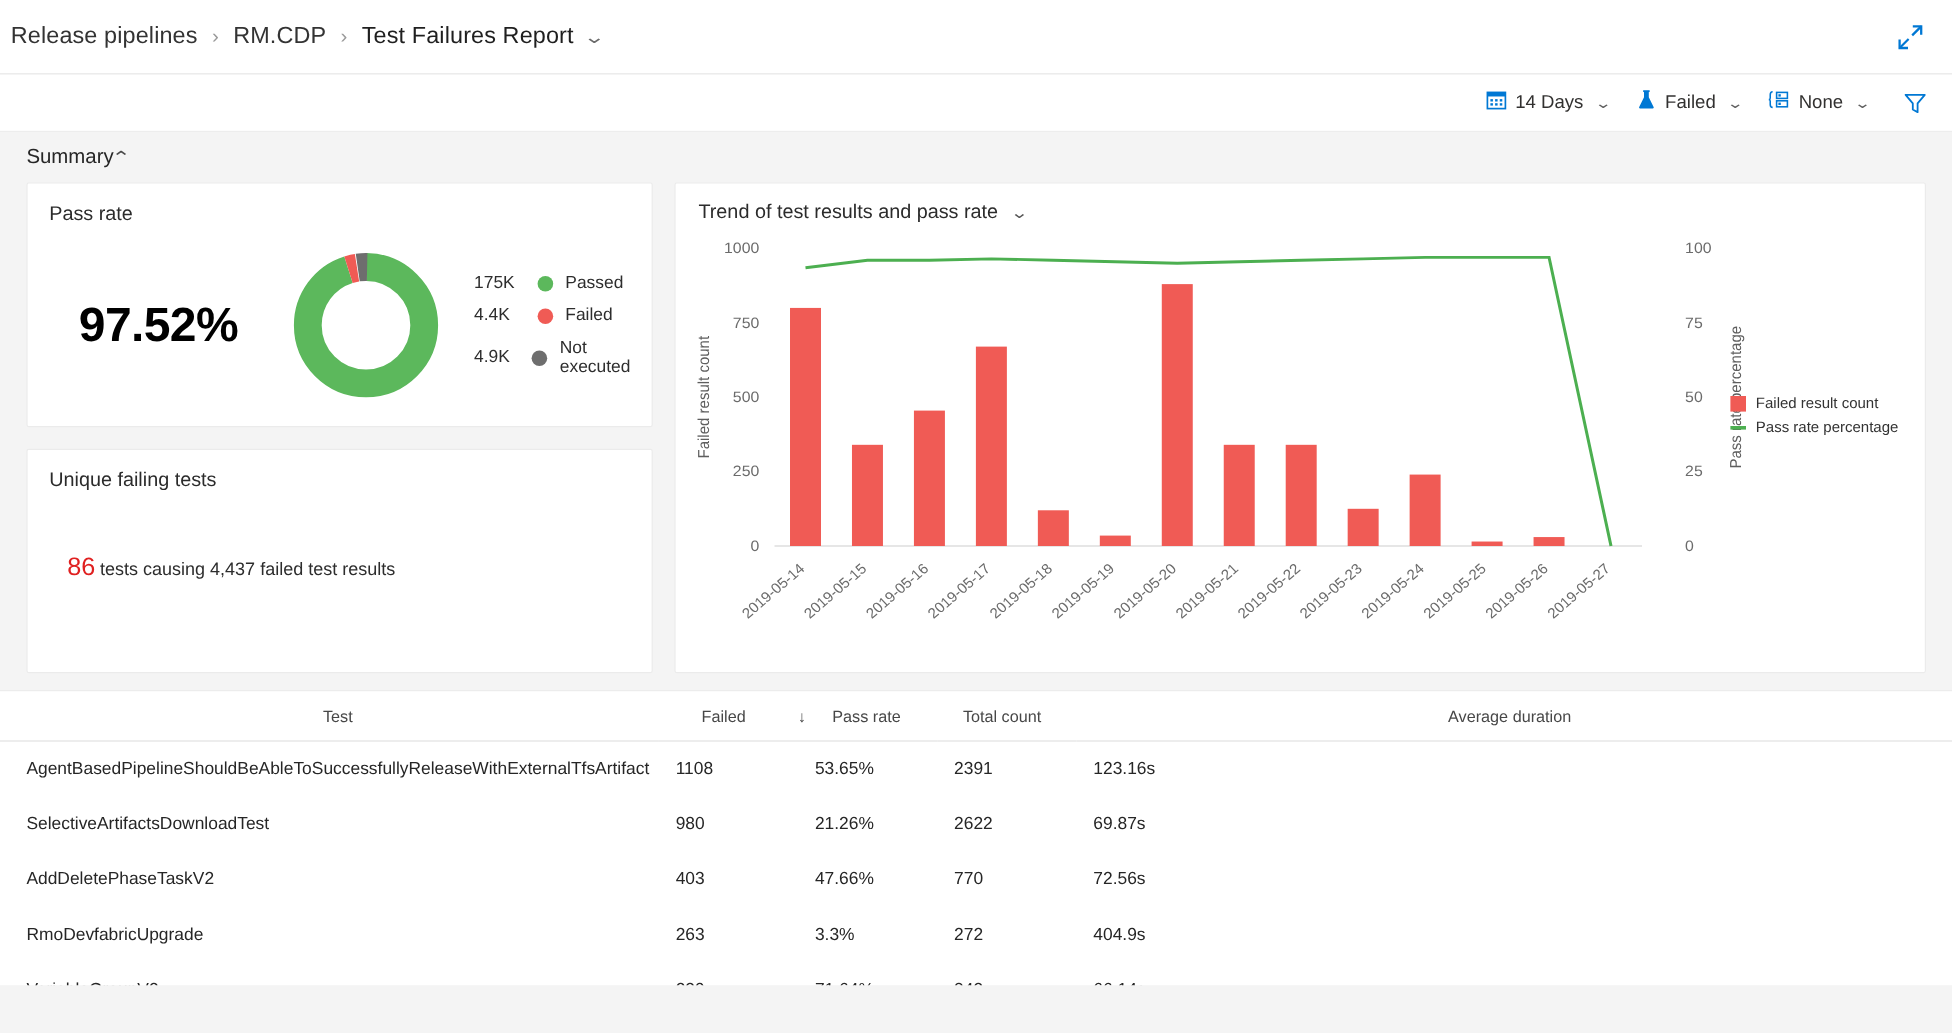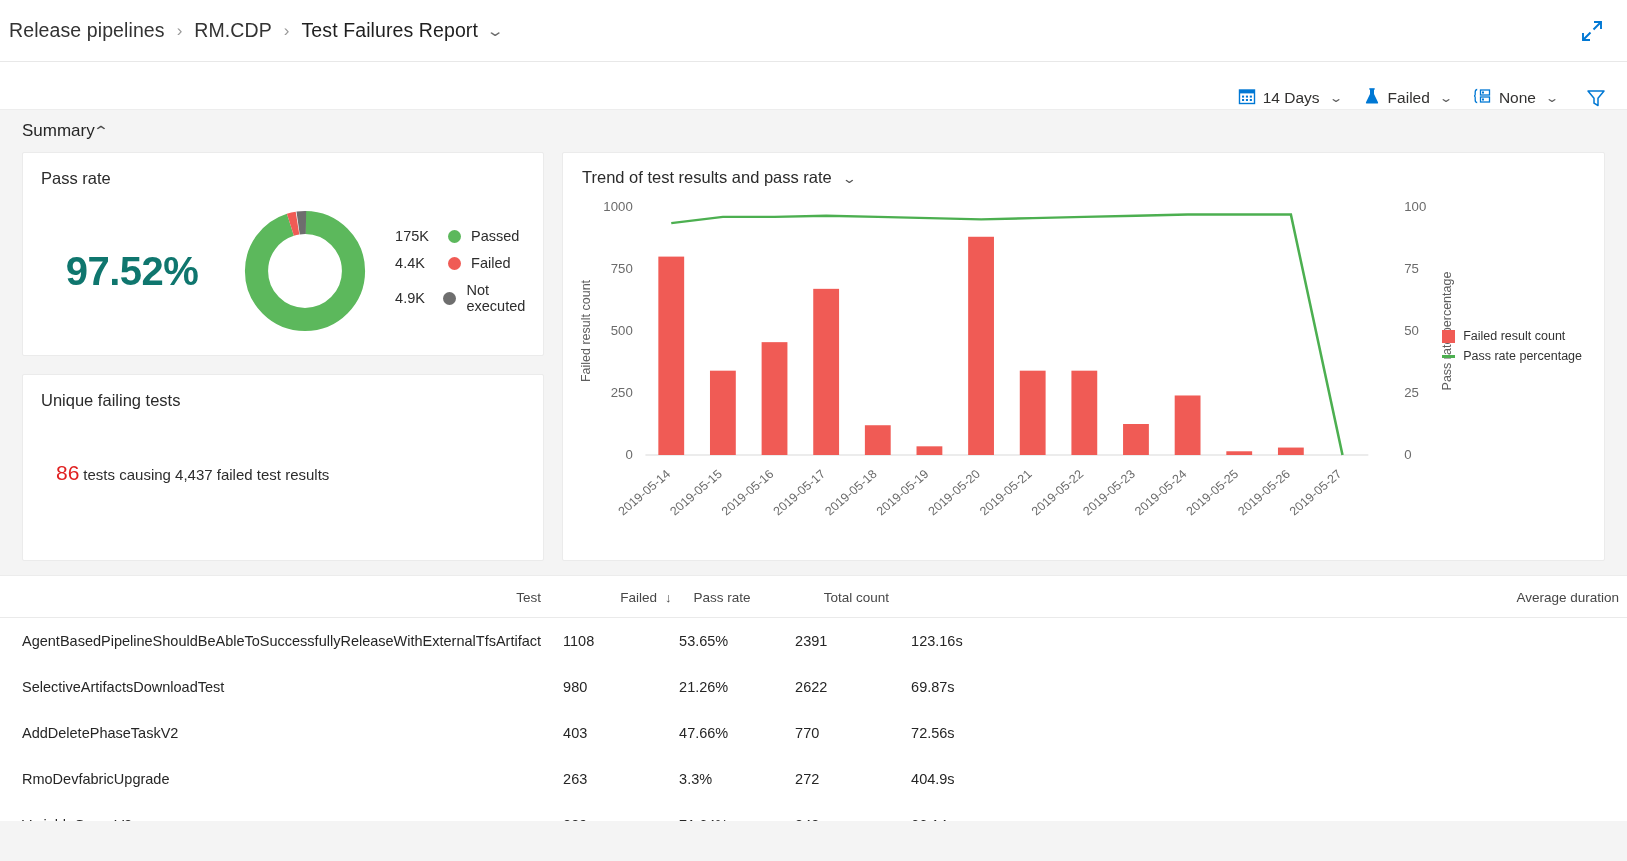--- a/index.html
+++ b/index.html
@@ -50,21 +50,21 @@
     top: 18px;
     width: 26px; height: 26px;
     cursor: pointer;
   }
 
   
   .filter-bar {
     height: 48px;
     background: #ffffff;
     display: flex;
-    align-items: flex-end;
+    align-items: center;
     justify-content: flex-end;
     padding-right: 20px;
     border-bottom: 1px solid #ededed;
   }
   .filter-item {
     display: flex;
     align-items: center;
     gap: 7px;
     margin-left: 22px;
     cursor: pointer;
@@ -122,21 +122,21 @@
   .passrate-card { height: 204px; position: relative; }
   .passrate-body {
     display: flex;
     align-items: center;
     padding: 6px 0 0 0;
     height: 160px;
   }
   .bigpct {
     font-size: 40px;
     font-weight: bold;
-    color: #0f766e;
+    color: #000000;
     width: 238px;
     text-align: center;
     letter-spacing: -.5px;
   }
   .donut-wrap { width: 128px; height: 128px; flex: none; }
   .legend-pie {
     margin-left: 26px;
     display: flex;
     flex-direction: column;
     gap: 11px;
@@ -204,21 +204,21 @@
     background: #ffffff;
     border-top: 1px solid #ececec;
     height: 246px;
     overflow: hidden;
   }
   table.grid { width: 100%; border-collapse: collapse; }
   table.grid th {
     font-weight: normal;
     font-size: 13.5px;
     color: #474747;
-    text-align: right;
+    text-align: center;
     padding: 14px 8px 12px 0;
     border-bottom: 1px solid #eaeaea;
     white-space: nowrap;
   }
   table.grid td {
     font-size: 14.5px;
     color: #262626;
     padding: 15px 8px 15px 14px;
     white-space: nowrap;
   }

